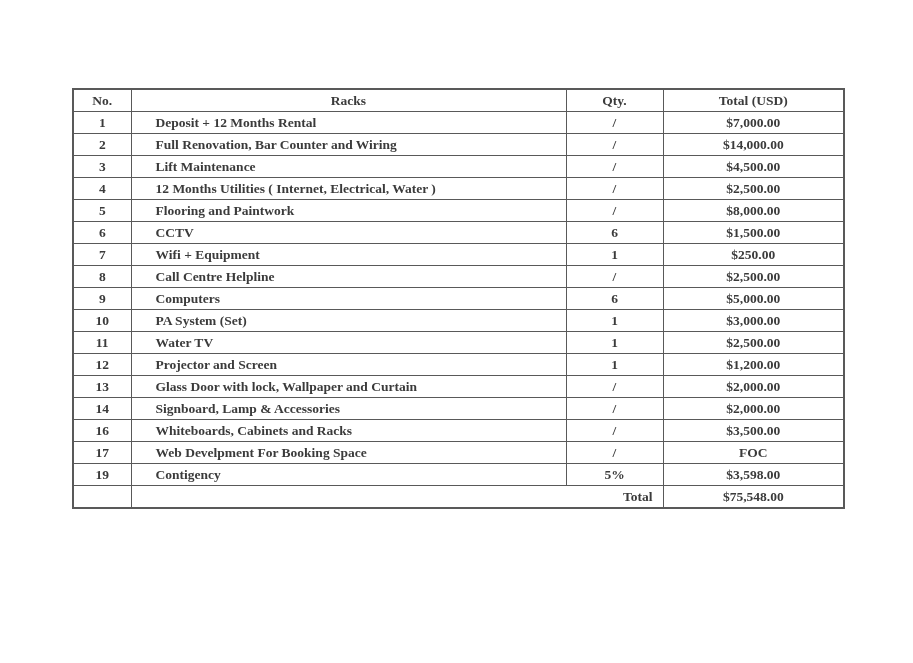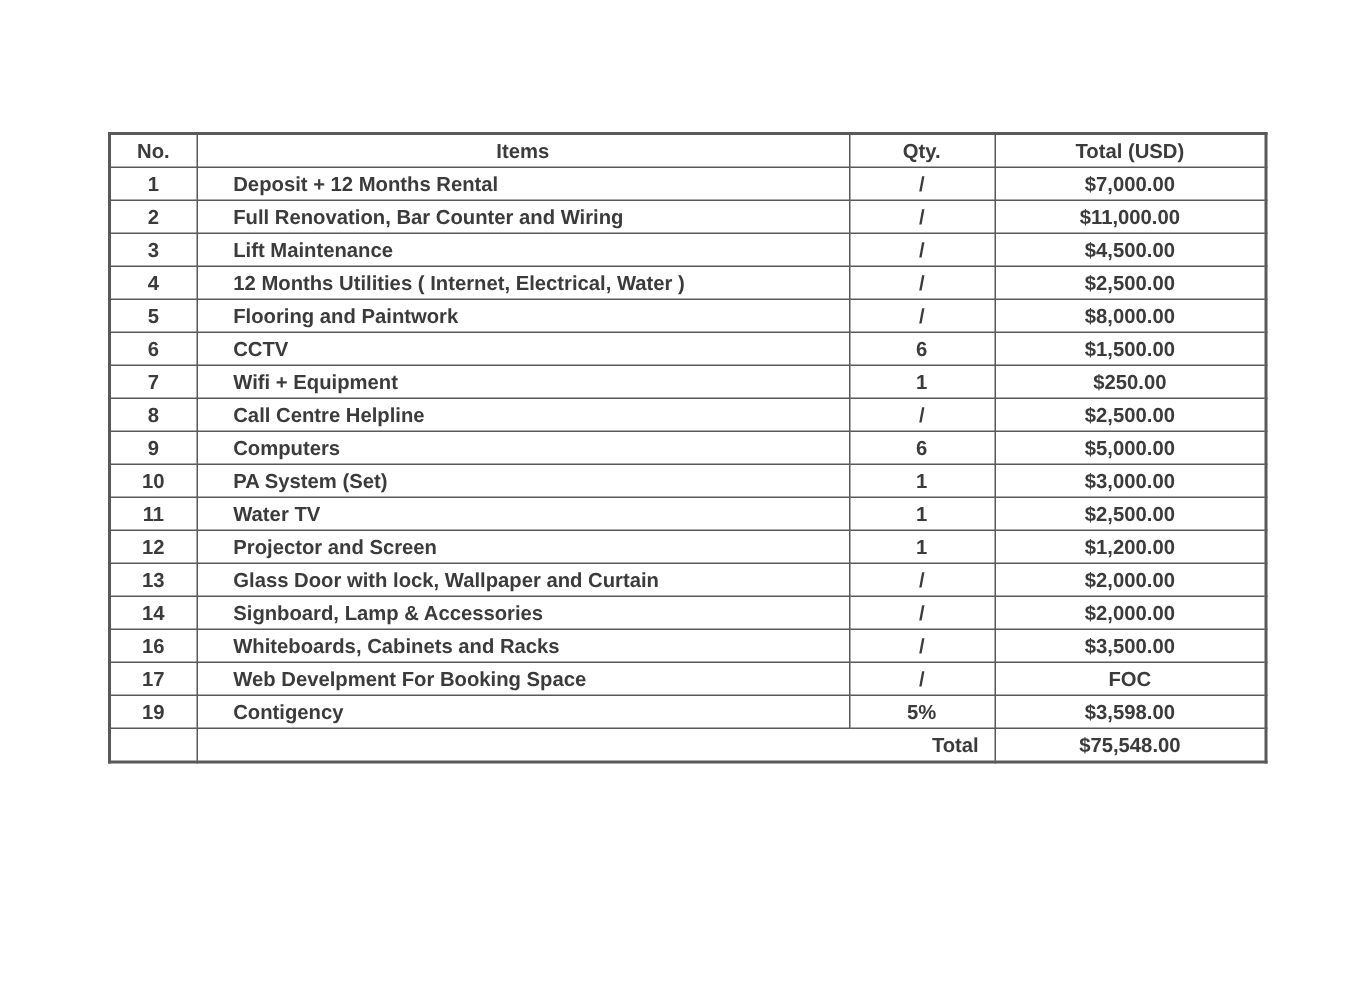--- a/index.html
+++ b/index.html
@@ -6,21 +6,21 @@
     margin: 0;
     padding: 0;
     background: #ffffff;
   }
   .page {
     position: relative;
     width: 913px;
     height: 663px;
     background: var(--page-bg, #ffffff);
     overflow: hidden;
-    font-family: Liberation Sans, sans-serif;
+    font-family: Liberation Serif, serif;
   }
   table.cost-table {
     position: absolute;
     left: 72px;
     top: 88px;
     width: 771px;
     border-collapse: collapse;
     table-layout: fixed;
     border: 2px solid var(--border-color, #595959);
     color: var(--text-color, #3b3b3b);
@@ -61,38 +61,38 @@
   <table class="cost-table">
     <colgroup>
       <col class="c-no">
       <col class="c-item">
       <col class="c-qty">
       <col class="c-total">
     </colgroup>
     <thead>
       <tr>
         <th>No.</th>
-        <th class="c-item-h">Items</th>
+        <th class="c-item-h">Racks</th>
         <th>Qty.</th>
         <th>Total (USD)</th>
       </tr>
     </thead>
     <tbody>
   <tr>
     <td class="c-no">1</td>
     <td class="c-item">Deposit + 12 Months Rental</td>
     <td class="c-qty">/</td>
     <td class="c-total">$7,000.00</td>
   </tr>
 
   <tr>
     <td class="c-no">2</td>
     <td class="c-item">Full Renovation, Bar Counter and Wiring</td>
     <td class="c-qty">/</td>
-    <td class="c-total">$11,000.00</td>
+    <td class="c-total">$14,000.00</td>
   </tr>
 
   <tr>
     <td class="c-no">3</td>
     <td class="c-item">Lift Maintenance</td>
     <td class="c-qty">/</td>
     <td class="c-total">$4,500.00</td>
   </tr>
 
   <tr>

